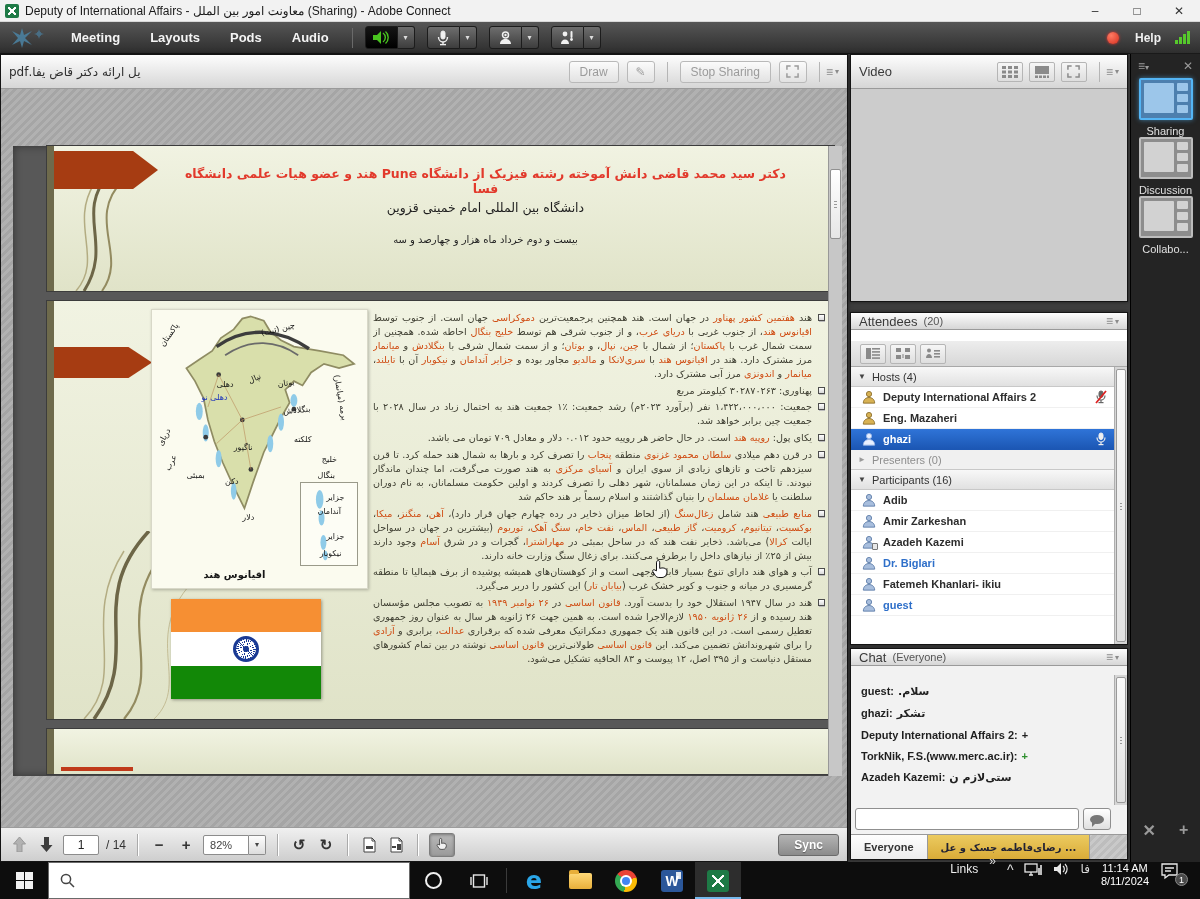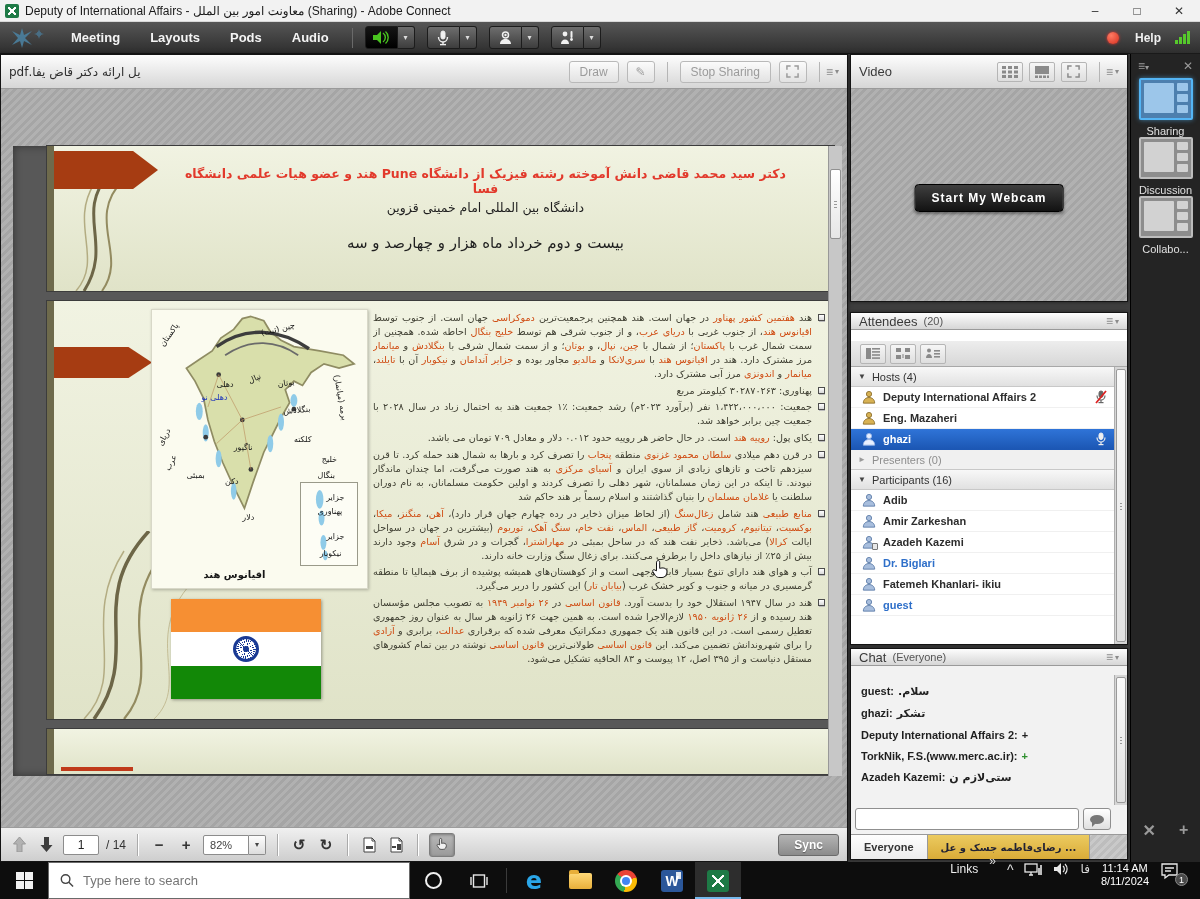--- a/index.html
+++ b/index.html
@@ -50,21 +50,21 @@
   .slide-band{position:absolute;left:0;top:0;bottom:0;width:7px;background:#6e6a4c}
   #slide1{top:0;height:145px}
   #slide2{top:155px;height:418px}
   #slide3{top:583px;height:45px}
   .red-arrow{position:absolute;background:#a63c12;clip-path:polygon(0 0,76% 0,100% 50%,76% 100%,0 100%)}
   #s1-arrow{left:7px;top:5px;width:104px;height:38px}
   #s2-arrow{left:7px;top:46px;width:98px;height:31px}
   .s-curves{position:absolute;pointer-events:none}
   #s1-title{position:absolute;left:130px;right:40px;top:20px;text-align:center;font-size:12.5px;font-weight:bold;color:#e2392b;direction:rtl}
   #s1-line2{position:absolute;left:130px;right:40px;top:54px;text-align:center;font-size:12.5px;color:#1f1f1f;direction:rtl}
-  #s1-line3{position:absolute;left:130px;right:40px;top:88px;text-align:center;font-size:15px;color:#1f1f1f;direction:rtl}
+  #s1-line3{position:absolute;left:130px;right:40px;top:88px;text-align:center;font-size:10px;color:#1f1f1f;direction:rtl}
   #map-panel{position:absolute;left:104px;top:8px;width:217px;height:280px;background:#fbfbef;border:1px solid #d8d8c8;box-shadow:1px 1px 3px rgba(0,0,0,.25)}
   #map-svg{position:absolute;left:0;top:0;width:100%;height:100%}
   #island-box{position:absolute;left:69%;top:62%;width:27%;height:30%;background:#fdfdf5;border:1px solid #9a9a8a}
   .map-label{position:absolute;font-size:8px;color:#161616;white-space:nowrap;transform-origin:left top}
   .map-label.big{font-weight:bold;font-size:10px;letter-spacing:2px}
   #flag{position:absolute;left:124px;top:298px;width:150px;height:100px;box-shadow:1px 1px 3px rgba(0,0,0,.35)}
   .flag-band{width:100%;height:33.34%}
   #band-saffron{background:#f68f33}
   #band-white{background:#fff;position:relative}
   #band-green{background:#128807}
@@ -368,21 +368,21 @@
                 <span class="map-label fa" style="left: 77%; top: 58%;">بنگال</span>
                 <span class="map-label fa" style="left: 30%; top: 25%;">دهلی</span>
                 <span class="map-label fa" style="left: 23%; top: 30%; color: rgb(28, 52, 187);">دهلی نو</span>
                 <span class="map-label fa" style="left: 38%; top: 48%;">ناگپور</span>
                 <span class="map-label fa" style="left: 16%; top: 58%;">بمبئی</span>
                 <span class="map-label fa" style="left: 34%; top: 60%;">دکن</span>
                 <span class="map-label fa" style="left: 42%; top: 73%;">دلار</span>
                 <span class="map-label fa" style="left: 2%; top: 48%; transform: rotate(-62deg);">دریای</span>
                 <span class="map-label fa" style="left: 5%; top: 57%; transform: rotate(-62deg);">عرب</span>
                 <span class="map-label fa" style="left: 81%; top: 66%;">جزایر</span>
-                <span class="map-label fa" style="left: 77%; top: 71%;">پهناوری</span>
+                <span class="map-label fa" style="left: 77%; top: 71%;">آندامان</span>
                 <span class="map-label fa" style="left: 81%; top: 80%;">جزایر</span>
                 <span class="map-label fa" style="left: 78%; top: 86%;">نیکوبار</span>
                 <span class="map-label fa big" style="left: 24%; top: 93%;">اقیانوس هند</span>
               </div>
           </div>
 
           <div id="flag">
             <div class="flag-band" id="band-saffron"></div>
             <div class="flag-band" id="band-white">
                 <span id="chakra"></span>
@@ -537,23 +537,20 @@
               </g>
             </svg>
         </span>
         <span class="hdr-sep"></span>
         <span class="pod-menu">
             <span>≡</span>
             <span class="caret">▾</span>
           </span>
       </span>
     </div>
-    <div id="video-body" class="hatch">
-      <span id="start-webcam">Start My Webcam</span>
-    </div>
   </div>
 
   <div id="attendees-pod" class="pod">
     <div class="pod-header">
       <span>Attendees</span>
       <span id="att-count">(20)</span>
       <span class="pod-menu">
           <span>≡</span>
           <span class="caret">▾</span>
         </span>
@@ -794,21 +791,20 @@
             <rect x="0" y="9" width="8" height="8"></rect>
             <rect x="9" y="9" width="8" height="8"></rect>
           </g>
         </svg>
     </span>
     <div id="tb-search">
       <svg width="15" height="15" viewBox="0 0 15 15">
           <circle cx="6" cy="6" r="4.6" fill="none" stroke="#444" stroke-width="1.5"></circle>
           <line x1="9.5" y1="9.5" x2="14" y2="14" stroke="#444" stroke-width="1.5"></line>
         </svg>
-      <input id="tb-search-input" placeholder="Type here to search" style="">
     </div>
     <span class="tb-ico">
         <span id="cortana-ring"></span>
       </span>
     <span class="tb-ico">
       <svg width="18" height="16" viewBox="0 0 18 16">
           <g fill="none" stroke="#e8e8e8" stroke-width="1.4">
             <rect x="3.5" y="2" width="11" height="12"></rect>
             <path d="M1 4 v8 M17 4 v8"></path>
           </g>

